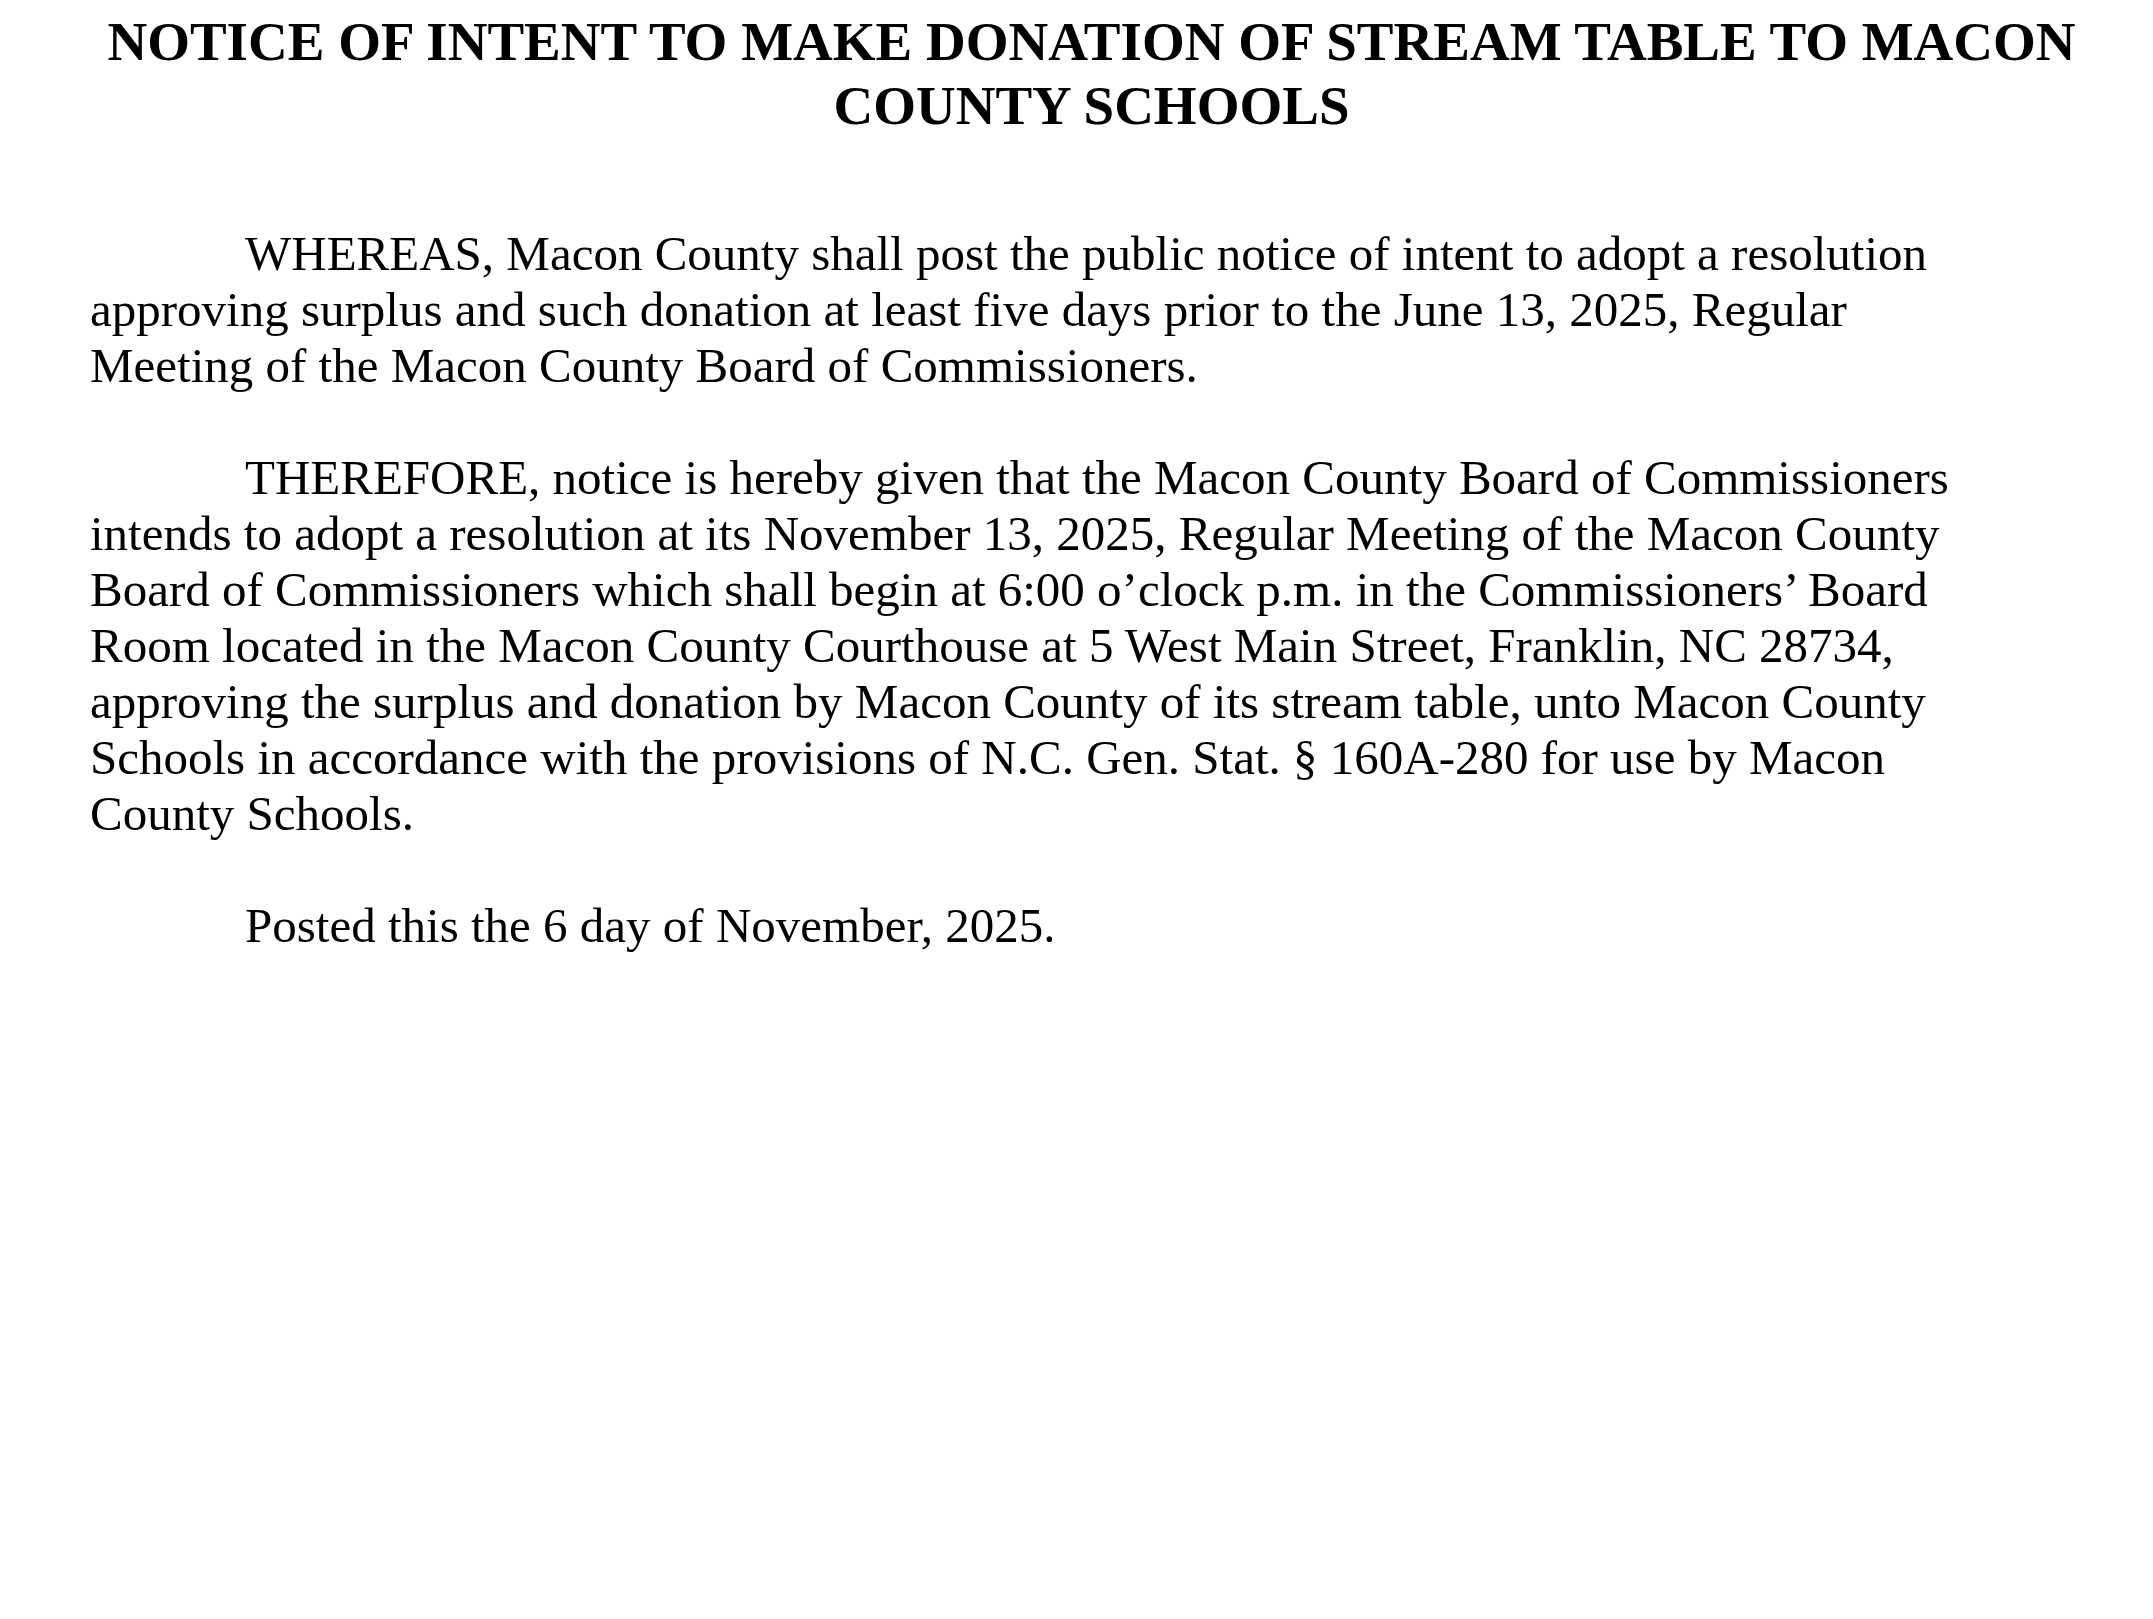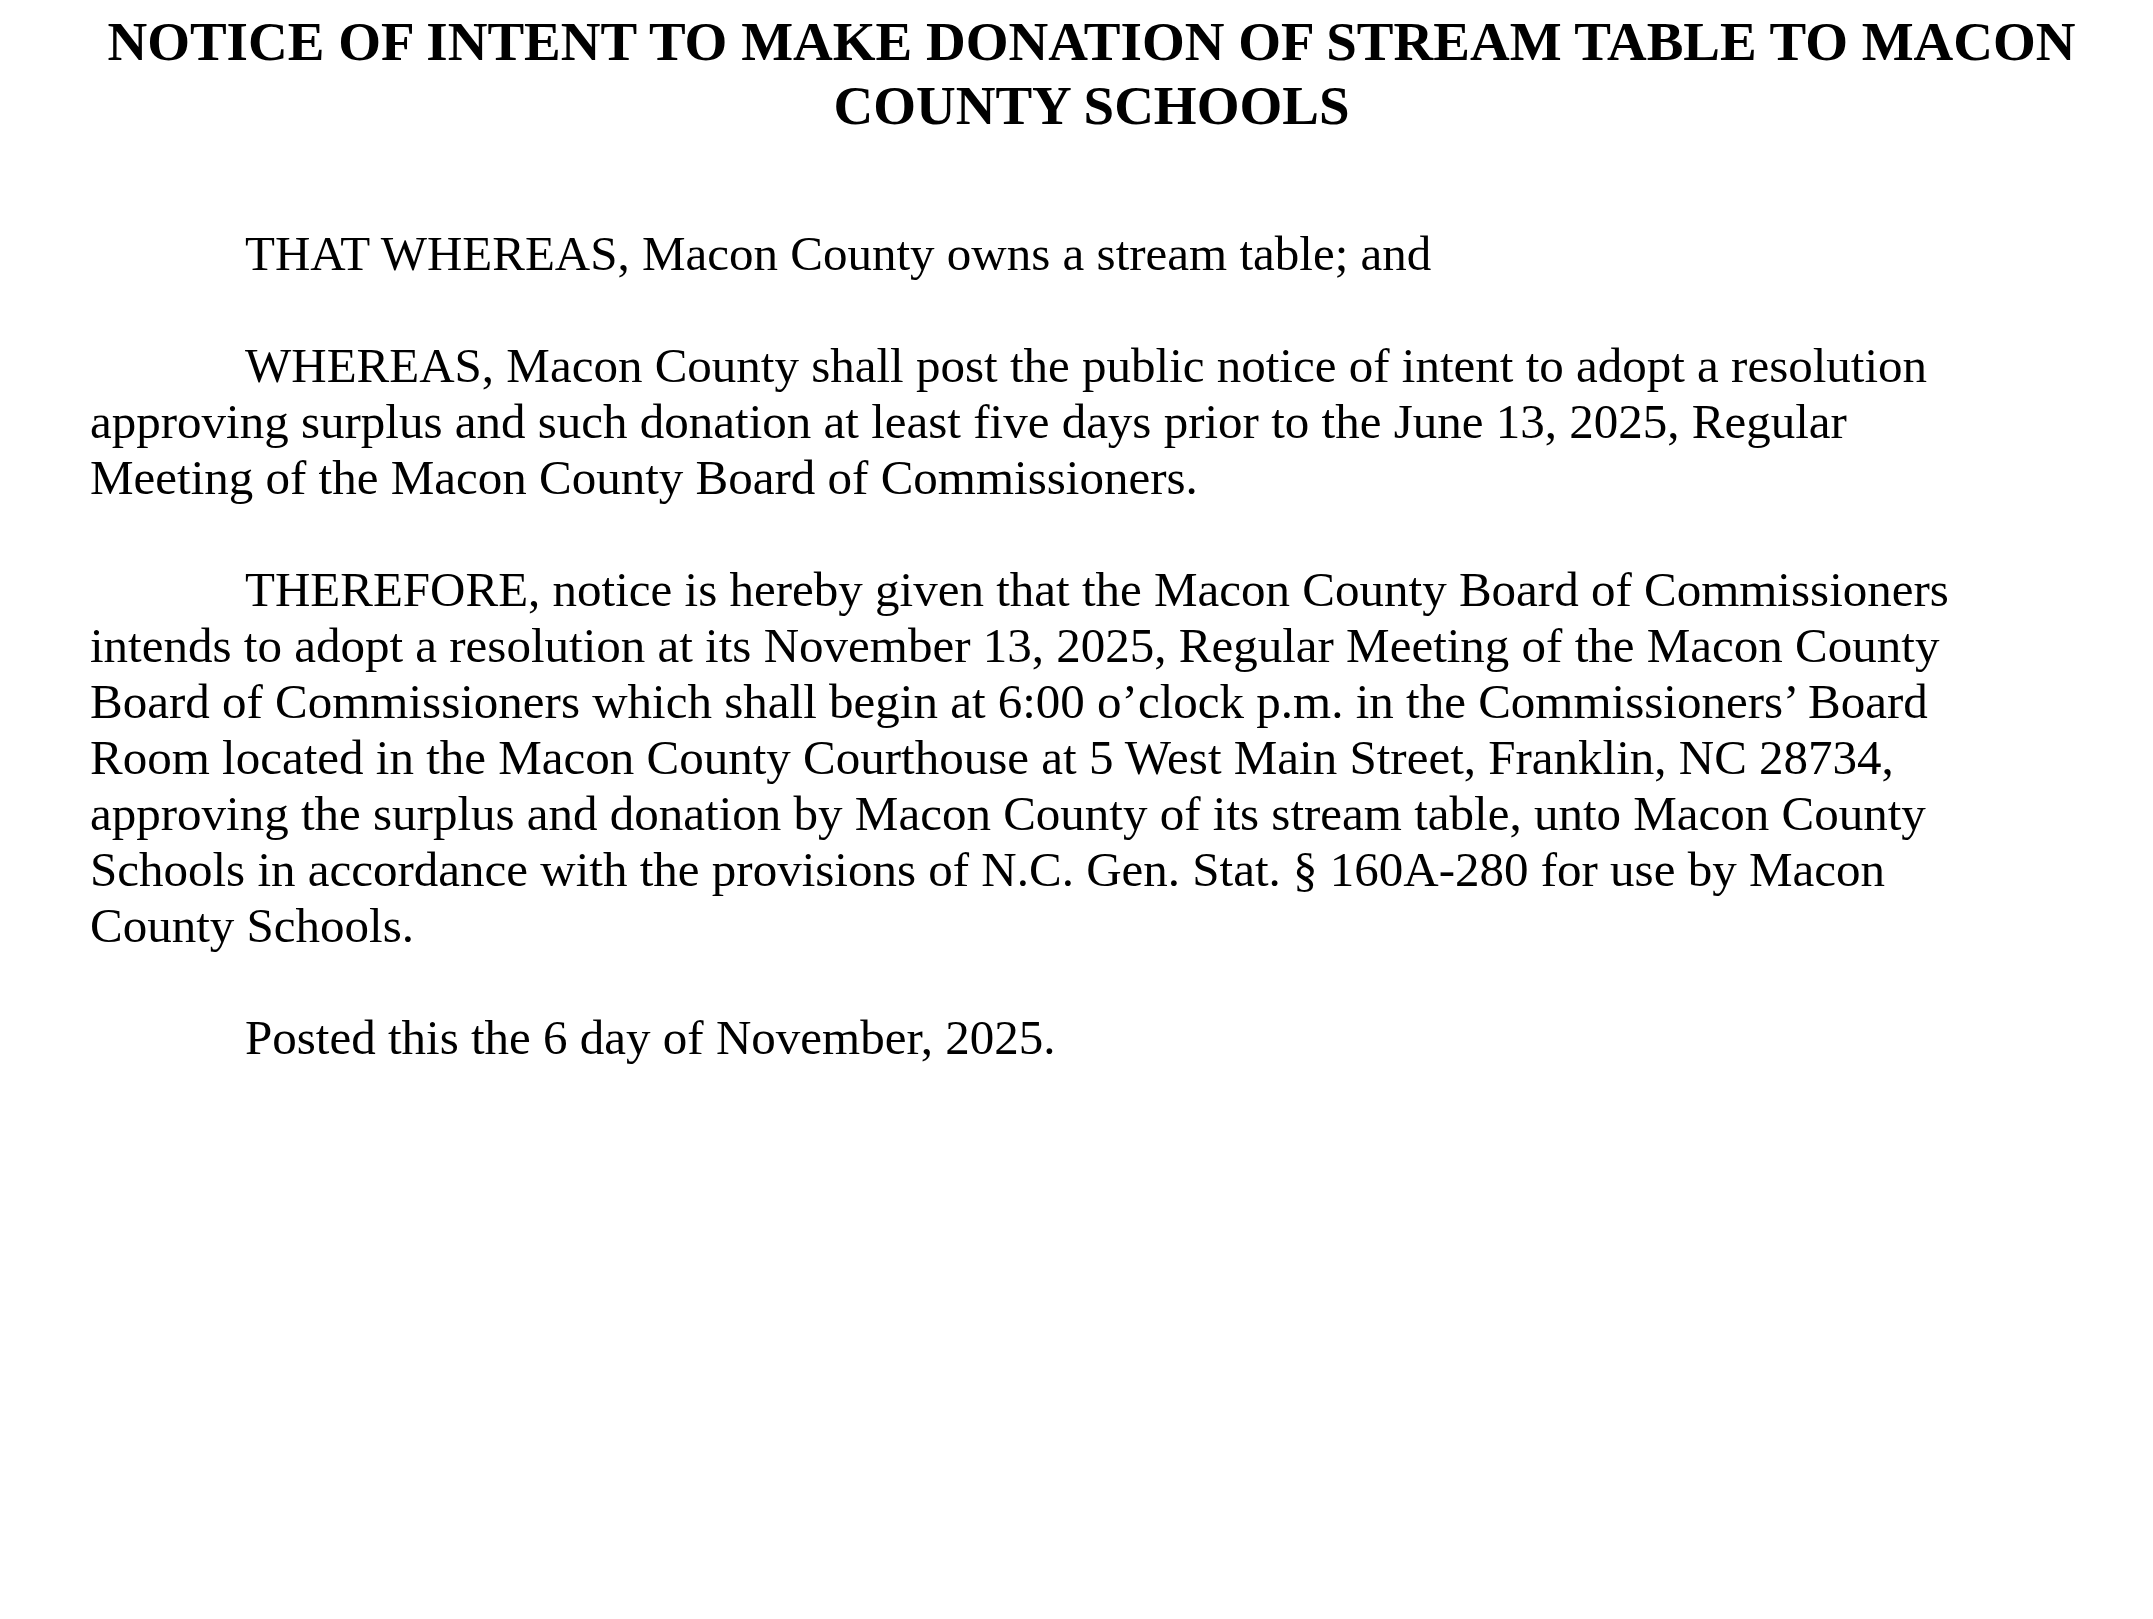--- a/index.html
+++ b/index.html
@@ -35,21 +35,20 @@
   }
 </style>
 </head>
 <body>
 
 <div class="page">
   <h1 class="doc-title">NOTICE OF INTENT TO MAKE DONATION OF STREAM TABLE TO MACON
 COUNTY SCHOOLS</h1>
 
   <section>
-    <p class="para">THAT WHEREAS, Macon County owns a stream table; and</p>
     <p class="para">WHEREAS, Macon County shall post the public notice of intent to adopt a resolution
 approving surplus and such donation at least five days prior to the June 13, 2025, Regular
 Meeting of the Macon County Board of Commissioners.</p>
     <p class="para">THEREFORE, notice is hereby given that the Macon County Board of Commissioners
 intends to adopt a resolution at its November 13, 2025, Regular Meeting of the Macon County
 Board of Commissioners which shall begin at 6:00 o’clock p.m. in the Commissioners’ Board
 Room located in the Macon County Courthouse at 5 West Main Street, Franklin, NC 28734,
 approving the surplus and donation by Macon County of its stream table, unto Macon County
 Schools in accordance with the provisions of N.C. Gen. Stat. § 160A-280 for use by Macon
 County Schools.</p>

